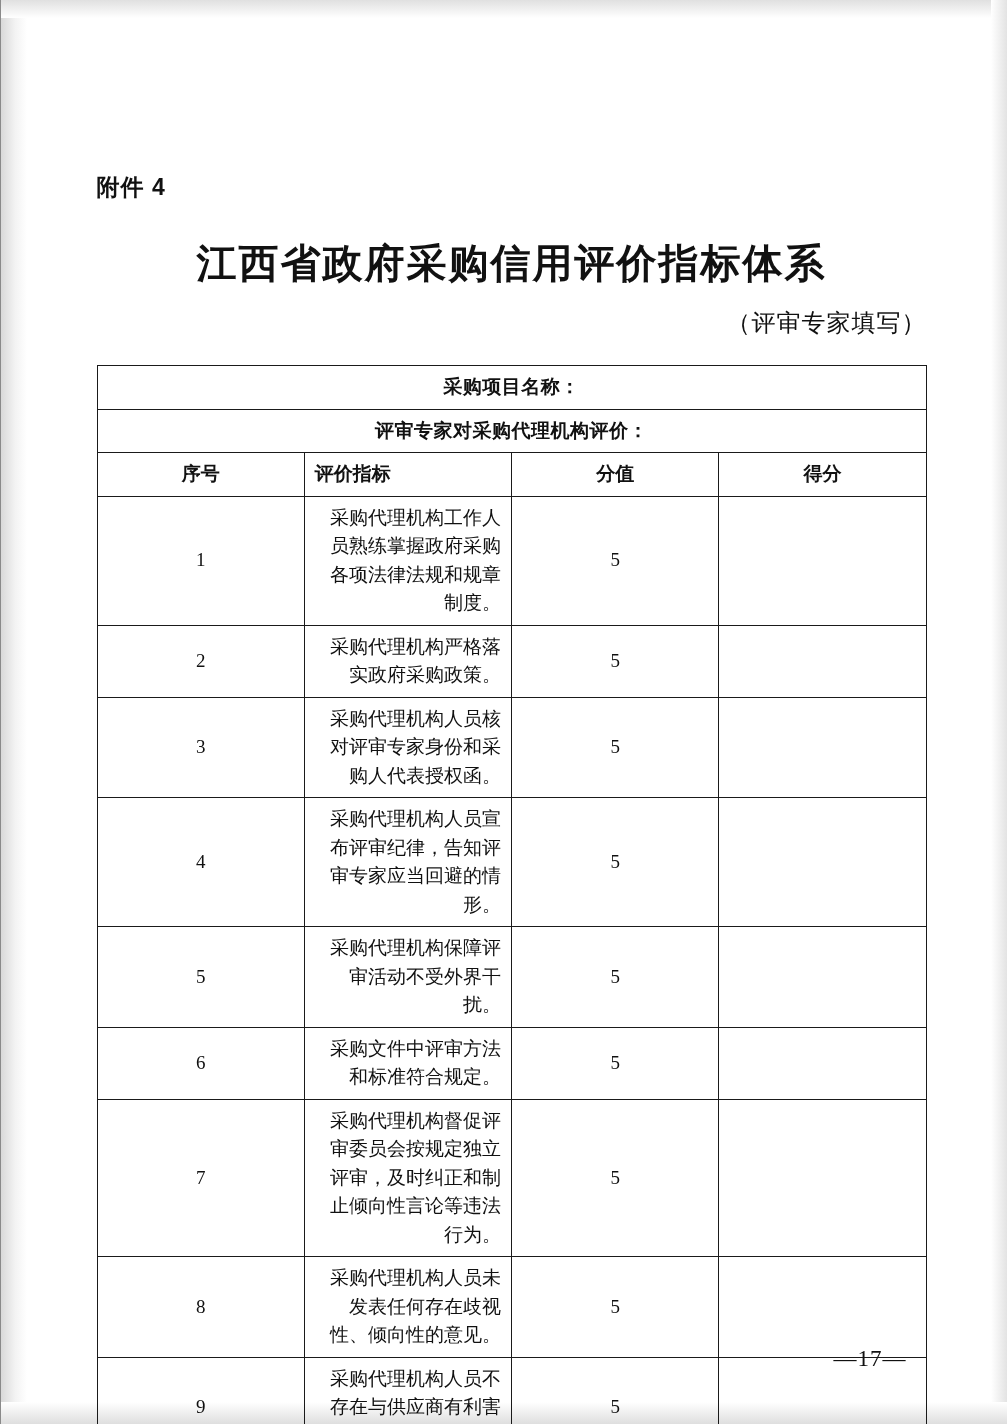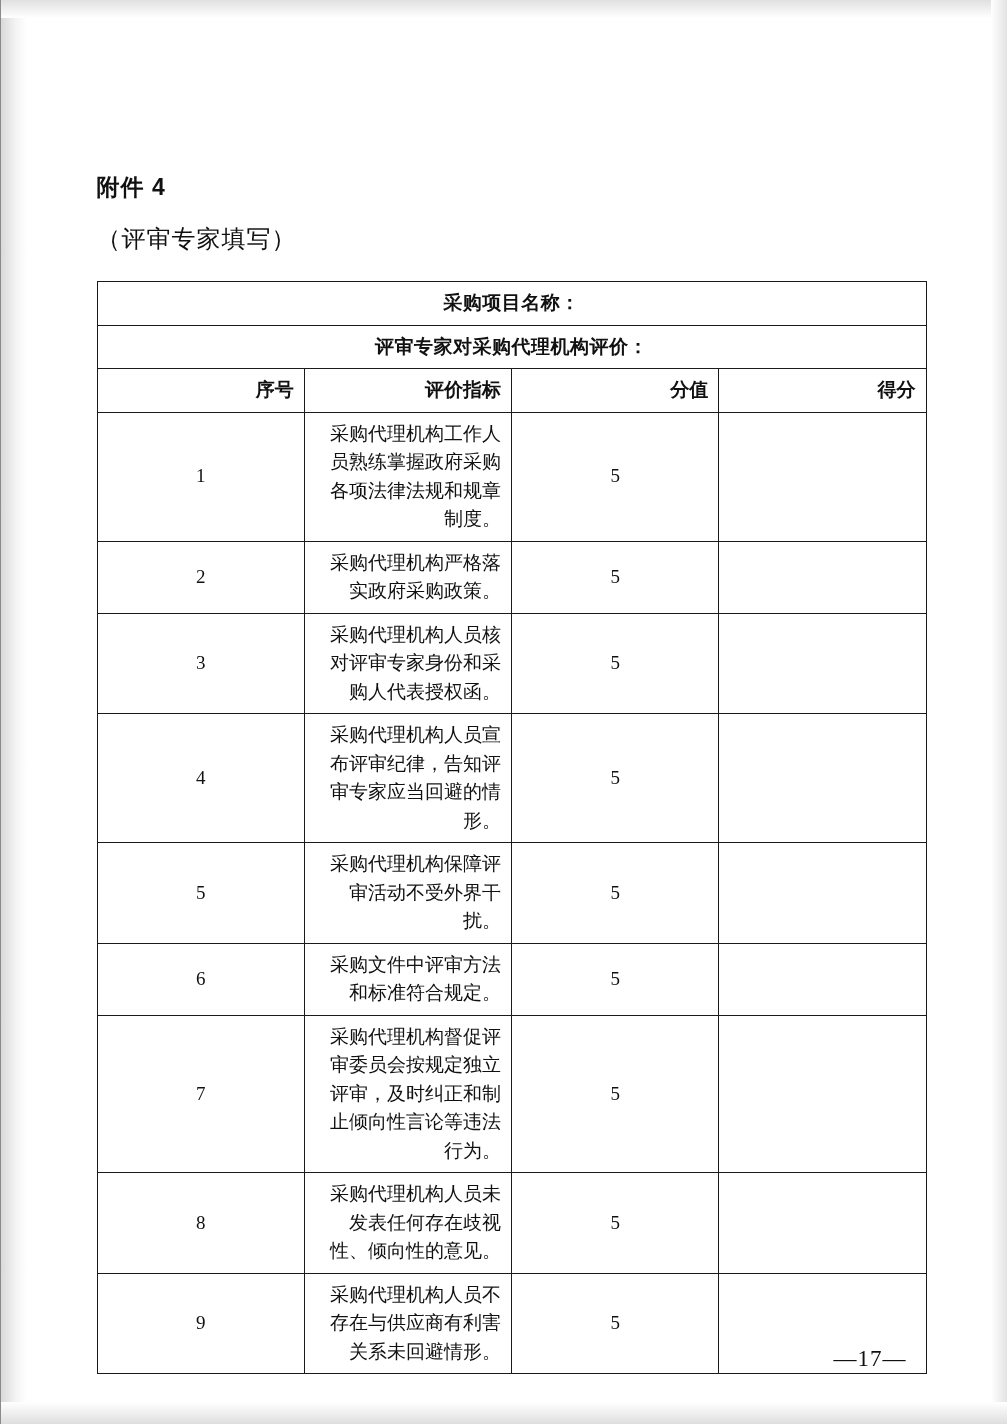--- a/index.html
+++ b/index.html
@@ -68,21 +68,21 @@
     text-align: center;
     font-size: 40px;
     font-weight: bold;
     font-family: "Liberation Sans", "DejaVu Sans", sans-serif;
     letter-spacing: 2px;
     line-height: 1.2;
   }
 
   .doc-subtitle {
     margin-top: 20px;
-    text-align: left;
+    text-align: right;
     font-size: 24px;
     font-family: "Liberation Serif", "DejaVu Serif", serif;
     letter-spacing: 1px;
   }
 
   table.form {
     margin-top: 26px;
     border-collapse: collapse;
     width: 830px;
     table-layout: fixed;
@@ -102,27 +102,27 @@
     padding: 11px 12px;
     letter-spacing: 0.5px;
     text-align: center;
   }
   .col-no { width: 78px; text-align: center; }
   .col-idx { width: 576px; }
   .col-score { width: 84px; text-align: center; }
   .col-got { width: 90px; text-align: center; }
 
   thead td, .head-row td {
-    text-align: right;
+    text-align: center;
     font-weight: bold;
     font-family: "Liberation Sans", "DejaVu Sans", sans-serif;
     font-size: 20px;
     padding: 10px 6px;
   }
-  .head-row .col-idx { text-align: right; }
+  .head-row .col-idx { text-align: left; }
 
   td.item-text {
     text-align: right;
     padding-left: 14px;
     padding-right: 8px;
   }
   td.num, td.score { text-align: center; }
 
   .page-number {
     position: absolute;
@@ -139,20 +139,21 @@
 <div class="page">
   <div class="scan-edge-left"></div>
   <div class="scan-edge-top"></div>
   <div class="scan-edge-right"></div>
   <div class="scan-edge-bottom"></div>
 
   <div class="content">
 
     <div class="attachment-label">附件 4</div>
 
+    <div class="doc-title">江西省政府采购信用评价指标体系</div>
 
     <div class="doc-subtitle">（评审专家填写）</div>
 
     <table class="form">
       <tbody>
         <tr class="row-project">
           <td colspan="4">采购项目名称：</td>
         </tr>
         <tr class="row-eval-header">
           <td colspan="4">评审专家对采购代理机构评价：</td>

